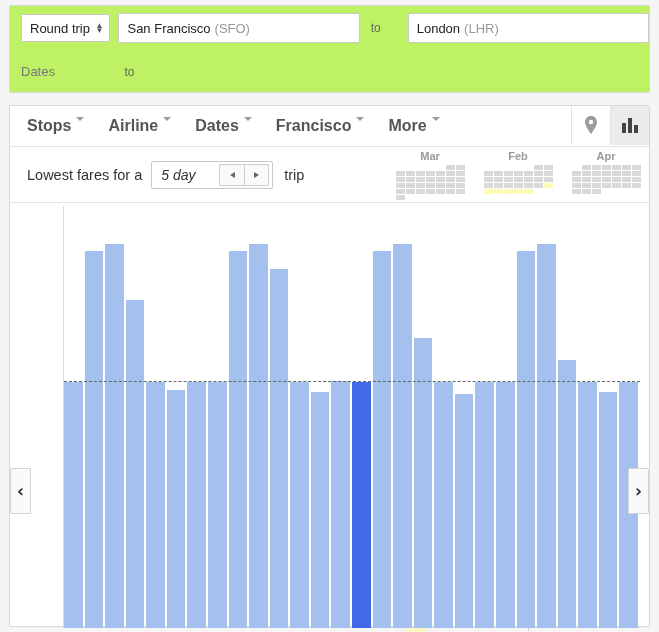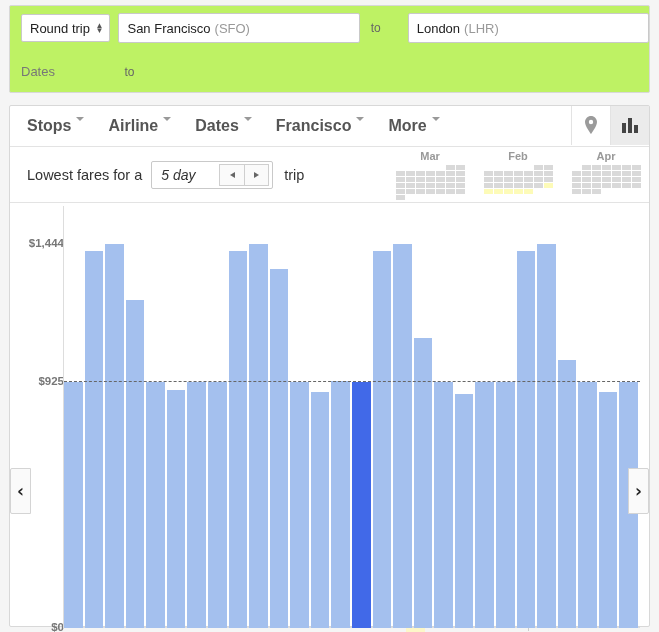--- a/index.html
+++ b/index.html
@@ -338,25 +338,20 @@
               <div class="mc-cell"></div>
               <div class="mc-cell"></div>
               <div class="mc-cell"></div>
               <div class="mc-cell"></div>
             </div>
           </div>
         </div>
     </div>
 
     <div class="chart">
-      <div class="axis-left" id="yaxis">
-          <div class="ylabel" style="top: 34.4375px; width: 48px;">$1,444</div>
-          <div class="ylabel" style="top: 172.297px; width: 48px;">$925</div>
-          <div class="ylabel" style="top: 418px; width: 48px;">$0</div>
-        </div>
       <div class="vline"></div>
       <div class="baseline"></div>
       <div class="plot" id="plot">
           <div class="bar" style="left: 555.429px; width: 18.5714px; height: 246.5px;"></div>
           <div class="bar" style="left: 534.857px; width: 18.5714px; height: 235.875px;"></div>
           <div class="bar" style="left: 514.286px; width: 18.5714px; height: 245.703px;"></div>
           <div class="bar" style="left: 493.714px; width: 18.5714px; height: 268.281px;"></div>
           <div class="bar" style="left: 473.143px; width: 18.5714px; height: 383.562px;"></div>
           <div class="bar" style="left: 452.571px; width: 18.5714px; height: 377.188px;"></div>
           <div class="bar" style="left: 432px; width: 18.5714px; height: 245.703px;"></div>

